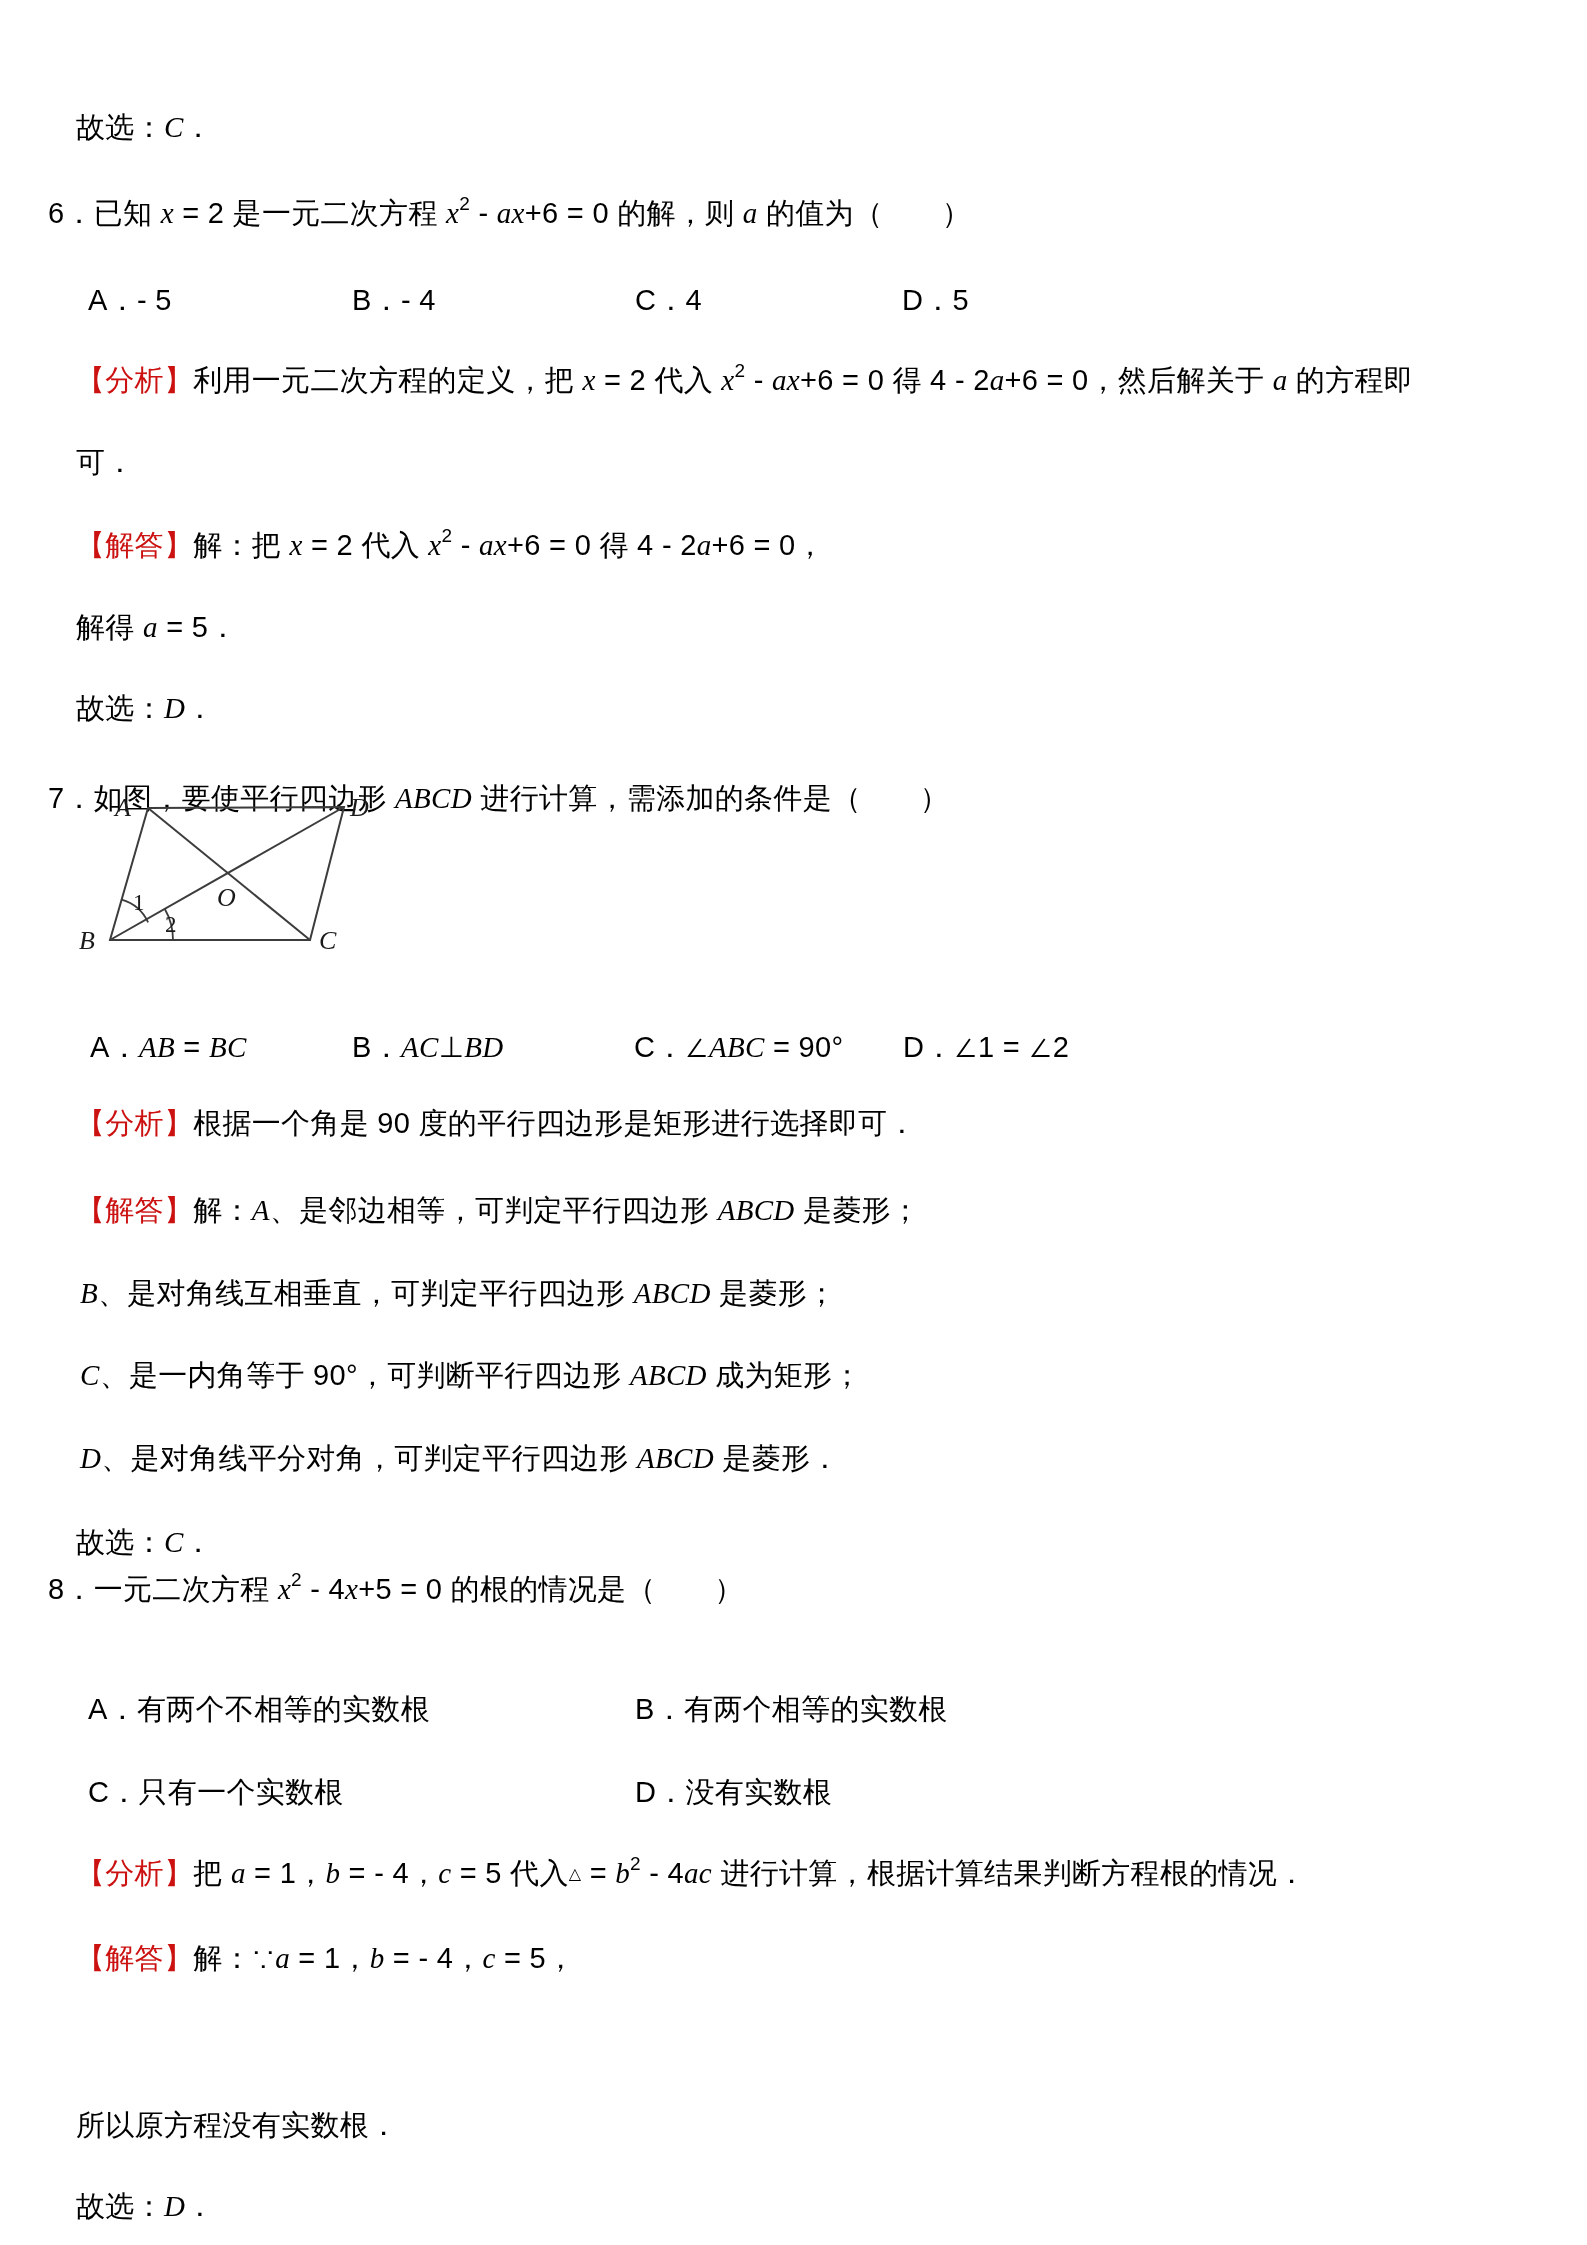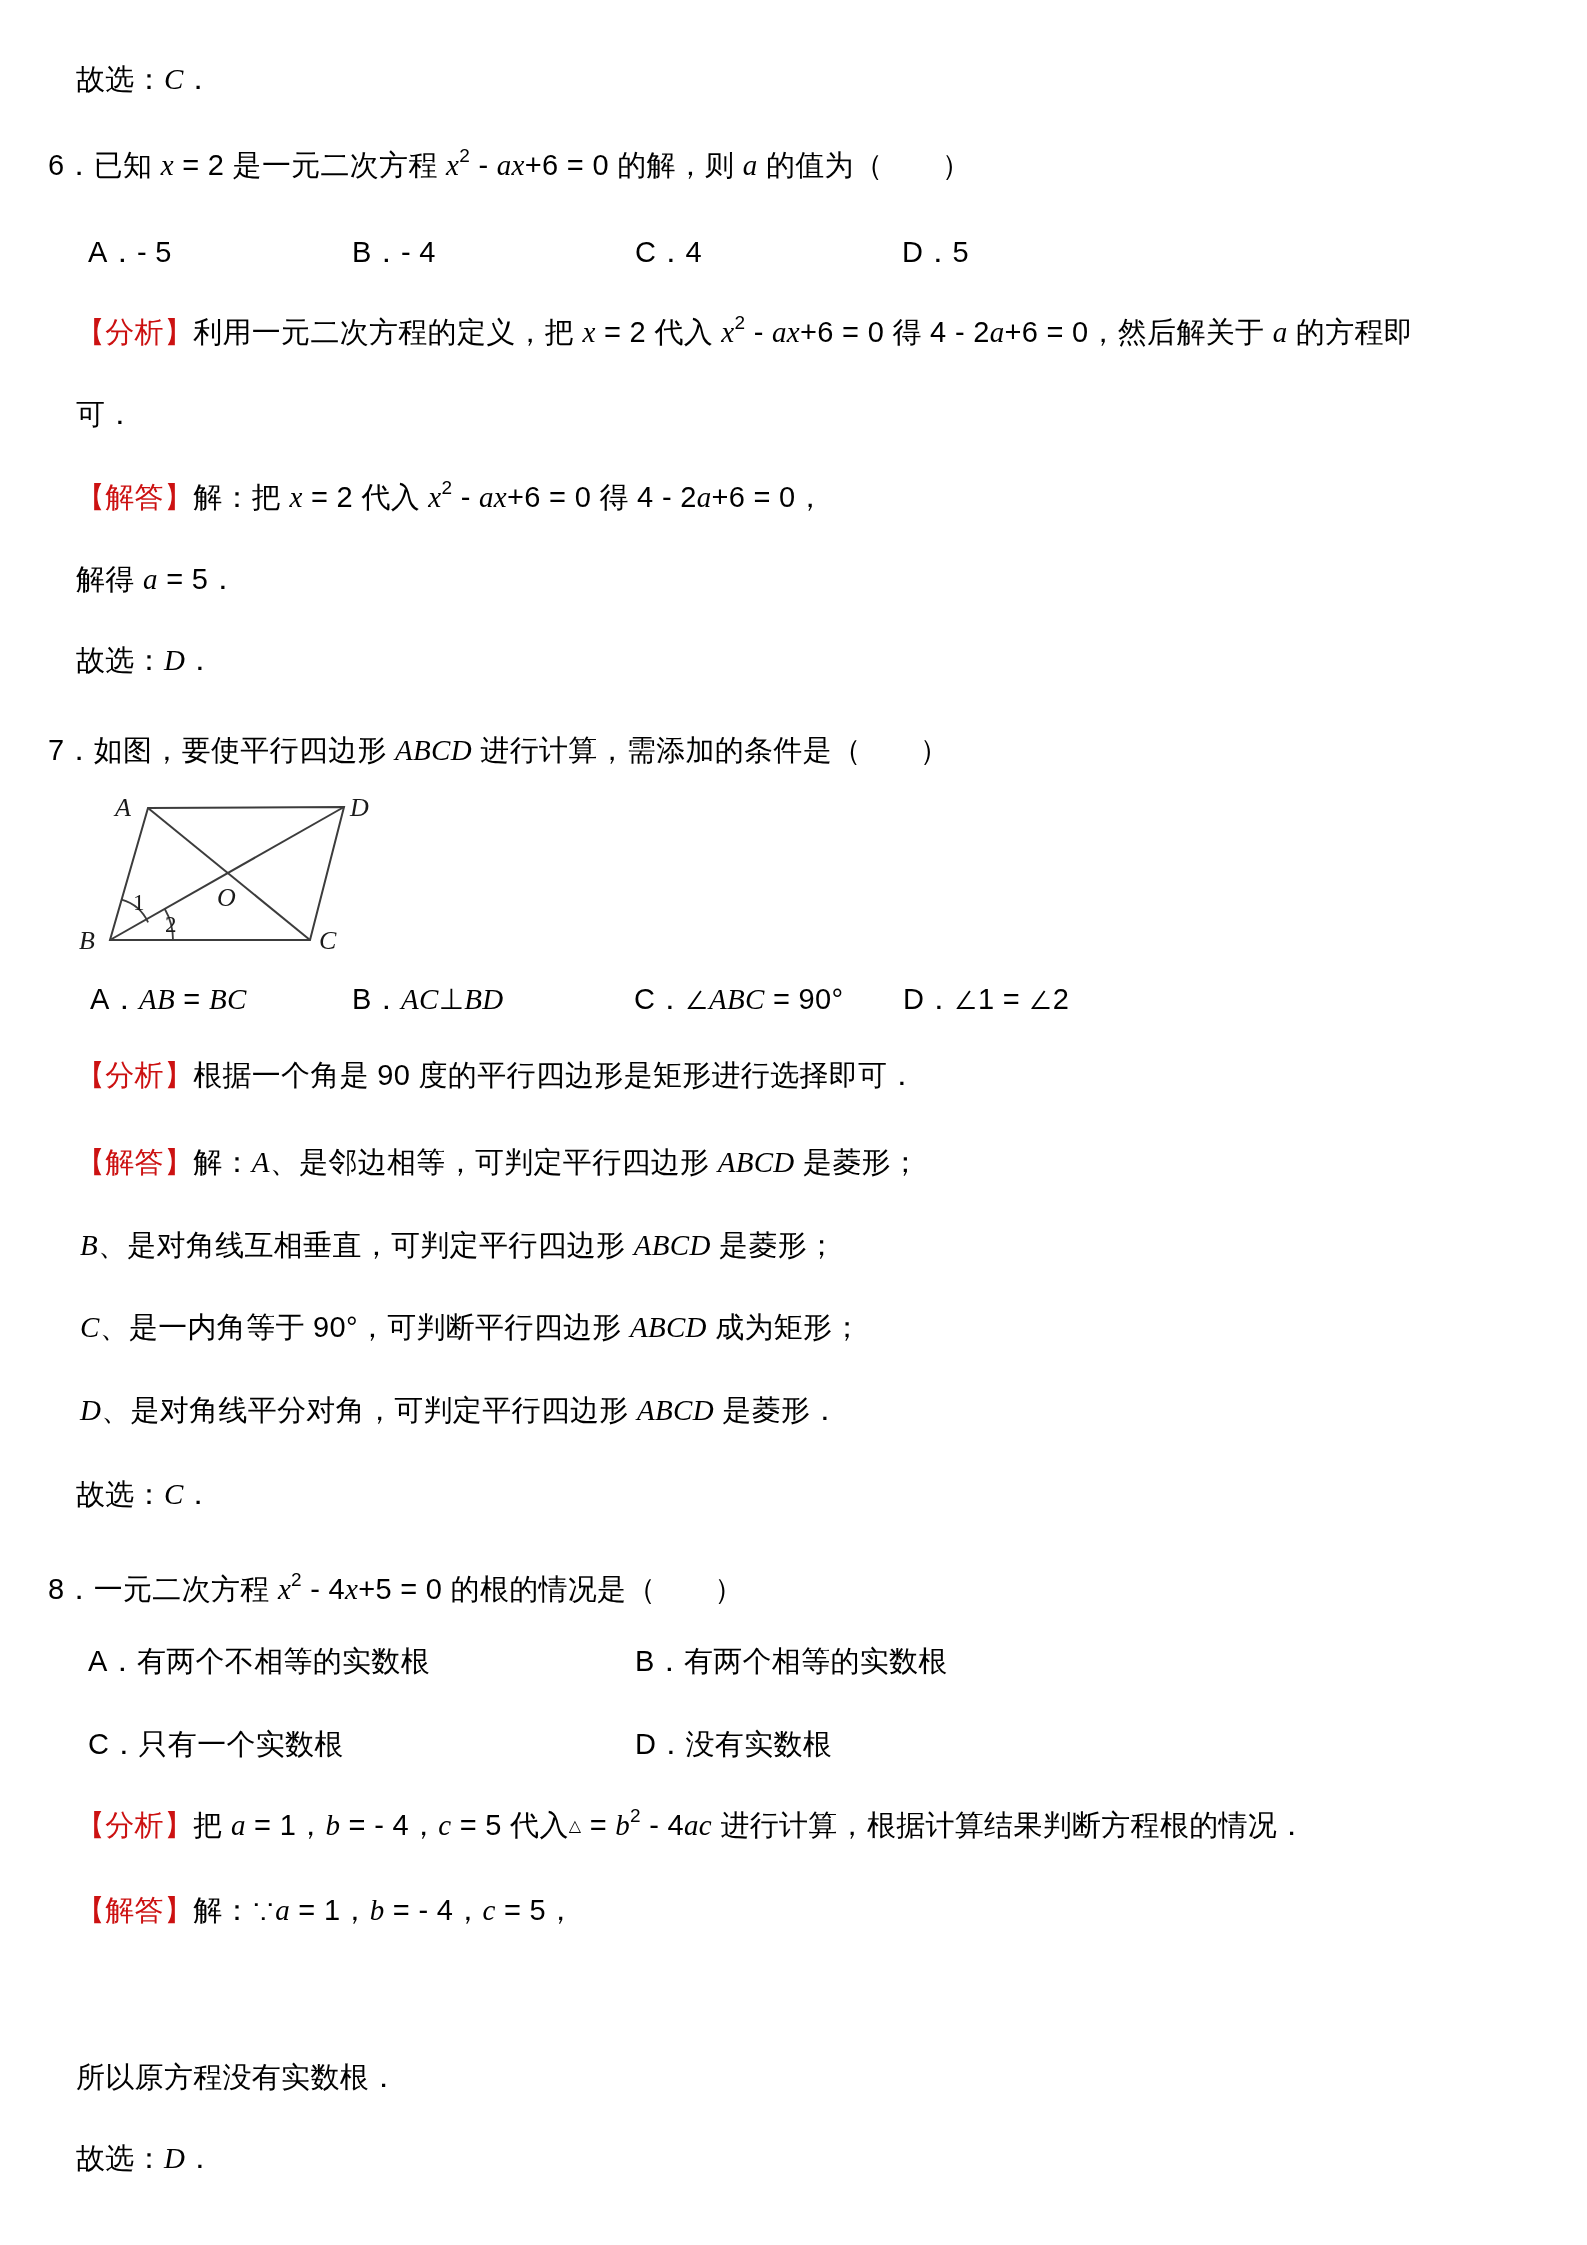--- a/index.html
+++ b/index.html
@@ -11,20 +11,21 @@
     font-family:"Liberation Sans",sans-serif;
     color:#000;
   }
   .line{
     position:absolute;
     font-size:29px;
     line-height:38px;
     white-space:pre;
     color:#000;
     letter-spacing:0.3px;
+    margin-top:48px;
   }
   .line span.i{
     font-family:"Liberation Serif",serif;
     font-style:italic;
   }
   .line span.sup{
     font-size:19px;
     position:relative;
     top:-13px;
   }
@@ -50,21 +51,21 @@
   #b12{left:48px;top:731px}
   #fig{position:absolute;left:55px;top:786px;width:330px;height:185px}
   #b13{left:90px;top:980px}  #b14{left:352px;top:980px}
   #b15{left:634px;top:980px} #b16{left:903px;top:980px}
   #b17{left:76px;top:1056px}
   #b18{left:76px;top:1143px}
   #b19{left:80px;top:1226px}
   #b20{left:80px;top:1308px}
   #b21{left:80px;top:1391px}
   #b22{left:76px;top:1475px}
-  #b23{left:48px;top:1570px}
+  #b23{left:48px;top:1522px}
   #b24{left:88px;top:1642px}  #b25{left:635px;top:1642px}
   #b26{left:88px;top:1725px}  #b27{left:635px;top:1725px}
   #b28{left:76px;top:1806px}
   #b29{left:76px;top:1891px}
   #b30{left:76px;top:1972px}
   #b31{left:76px;top:2058px}
   #b32{left:76px;top:2139px}
   
   #fig .shape{fill:none;stroke:#3c3c3c;stroke-width:2}
   #fig .arc{fill:none;stroke:#3c3c3c;stroke-width:1.8}

